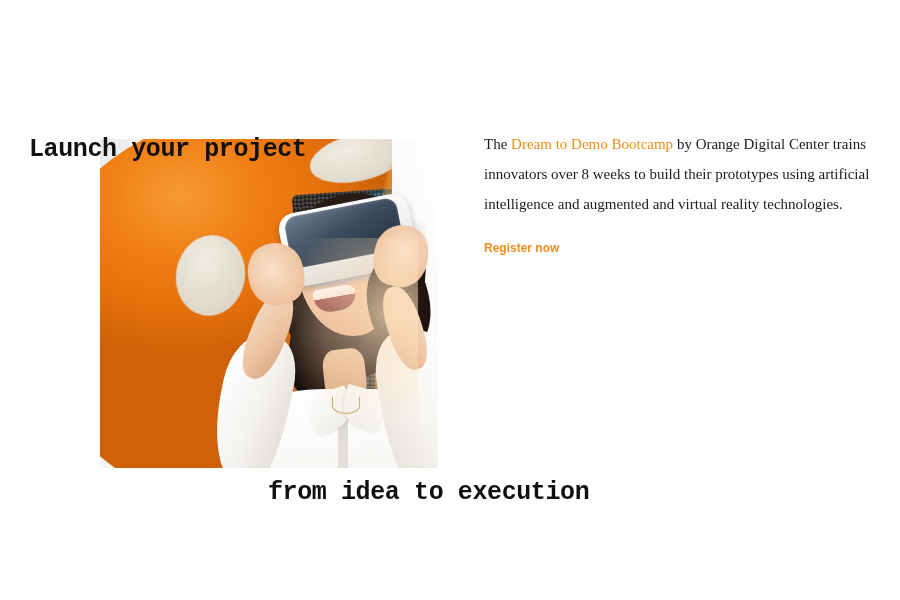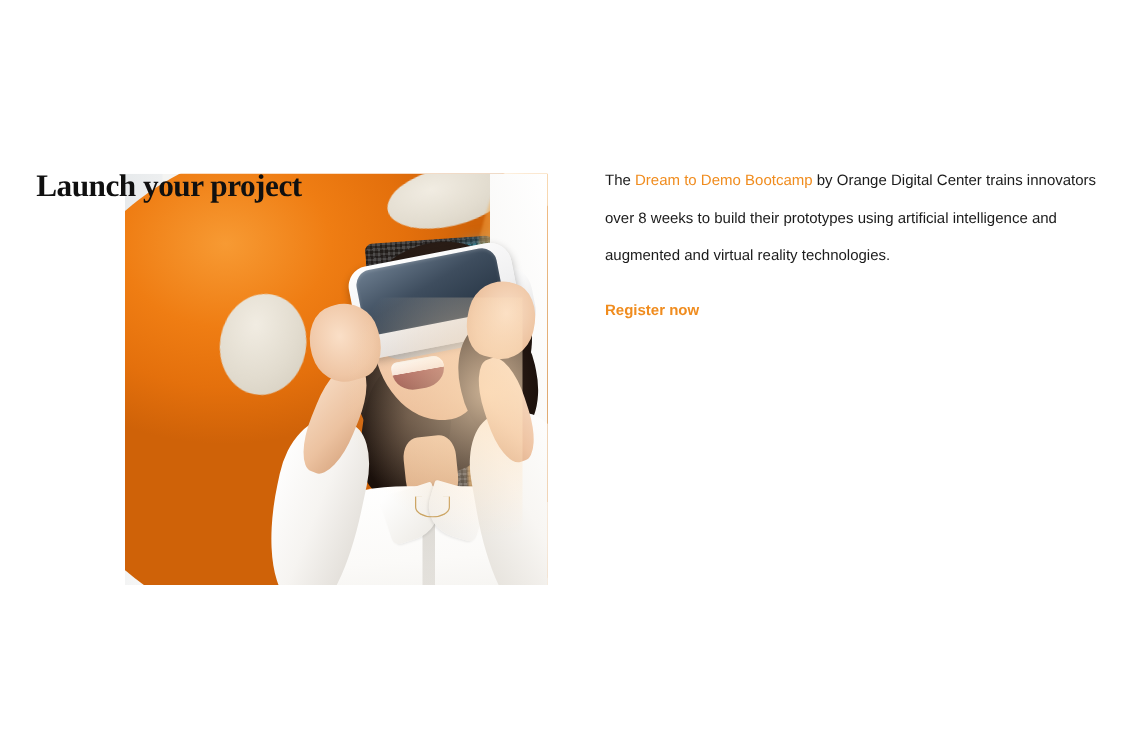--- a/index.html
+++ b/index.html
@@ -20,21 +20,21 @@
     position: absolute;
     left: 0; top: 0;
     width: 900px;
     height: 600px;
     background: #ffffff;
   }
 
   
   .headline {
     position: absolute;
-    font-family: Liberation Serif, serif;
+    font-family: Liberation Mono, monospace;
     font-weight: bold;
     font-size: 25px;
     line-height: 1;
     color: #101010;
     letter-spacing: -0.4px;
     white-space: nowrap;
     z-index: 30;
   }
   #headline-top    { left: 29px;  top: 120px; }
   #headline-bottom { left: 268px; top: 463px; }
@@ -337,22 +337,22 @@
   
   #promo-copy {
     position: absolute;
     left: 484px;
     top: 129px;
     width: 400px;
     z-index: 20;
   }
   #promo-paragraph {
     margin: 0;
-    font-family: Liberation Sans, sans-serif;
-    font-size: 12px;
+    font-family: Liberation Serif, serif;
+    font-size: 15px;
     line-height: 30px;
     color: #1b1b1b;
     font-weight: 400;
   }
   .brand-highlight { color: #f08c1e; }
   #register-link {
     display: inline-block;
     margin-top: 22px;
     font-family: "Liberation Sans", sans-serif;
     font-size: 12px;
@@ -402,19 +402,20 @@
         <div class="hand-left"></div>
         <div class="arm-right"></div>
         <div class="forearm-right"></div>
         <div class="hand-right"></div>
       </div>
 
       <div class="glow-right"></div>
     </div>
   </div>
 
+  <h1 class="headline" id="headline-bottom">from idea to execution</h1>
 
   <div id="promo-copy">
     <p id="promo-paragraph"><span>The </span><span class="brand-highlight">Dream to Demo Bootcamp</span><span> by Orange Digital Center trains innovators over 8 weeks to build their prototypes using artificial intelligence and augmented and virtual reality technologies.</span></p>
     <a id="register-link" href="#">Register now</a>
   </div>
 
 </div>
 
 </body></html>

